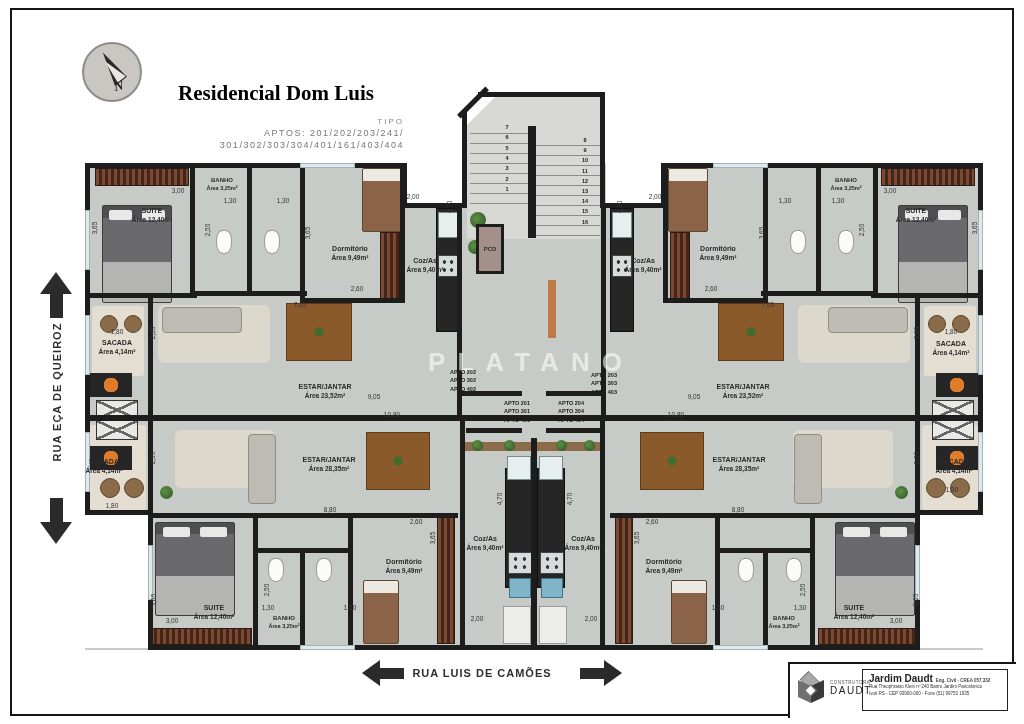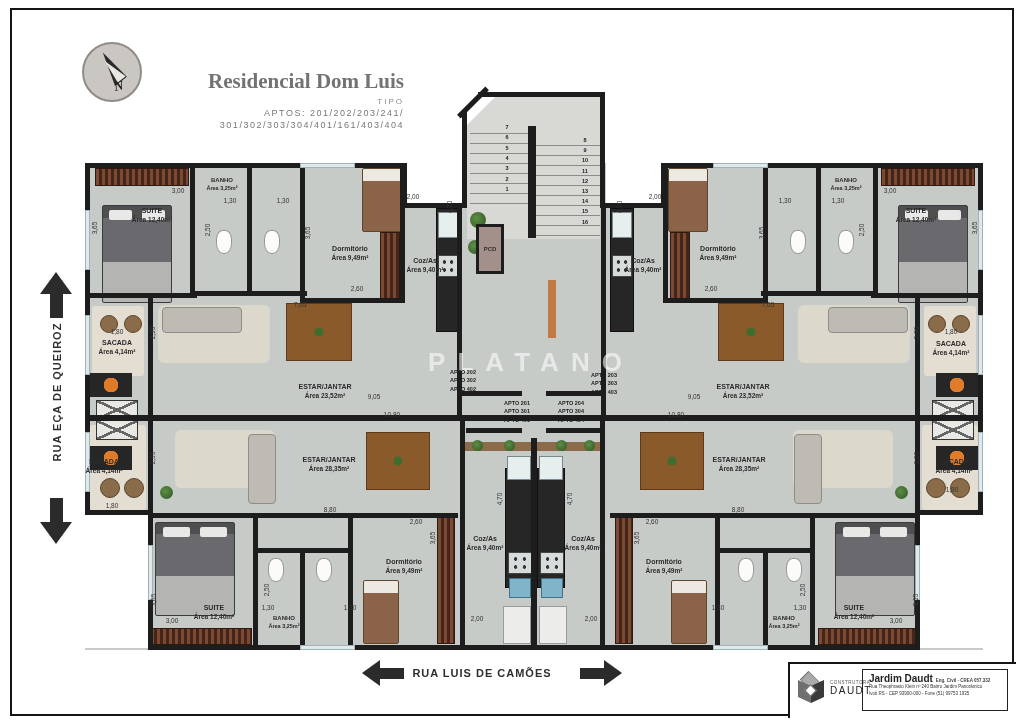--- a/index.html
+++ b/index.html
@@ -58,21 +58,21 @@
   .pcd{position:absolute;left:476px;top:224px;width:28px;height:50px;background:#a3908a;border:3px solid #1d1d1d;box-sizing:border-box;z-index:12;display:flex;align-items:center;justify-content:center;}
   .pcd span{font-size:6px;font-weight:bold;color:#33302e;}
   .orange{position:absolute;left:548px;top:280px;width:8px;height:58px;background:#c07a45;z-index:12;}
 
   
   .compass{position:absolute;left:82px;top:42px;width:56px;height:56px;border-radius:50%;background:#cac7c3;border:2px solid #8f8c88;z-index:30;}
   .compass .n1{position:absolute;left:19px;top:7px;width:0;height:0;border-bottom:34px solid #2a2a2a;border-left:11px solid transparent;border-right:4px solid transparent;transform:rotate(-38deg);}
   .compass .n2{position:absolute;left:25px;top:13px;width:0;height:0;border-bottom:25px solid #e9e7e3;border-left:3px solid transparent;border-right:7px solid transparent;transform:rotate(-38deg);}
   .compass .nl{position:absolute;left:30px;top:34px;font:italic bold 13px "Liberation Serif",serif;color:#222;transform:rotate(-12deg);}
   .titleblk{position:absolute;left:166px;top:70px;width:238px;z-index:30;}
-  .titleblk h1{margin:0;font:bold 21px/1.1 "Liberation Serif",serif;color:#737373;text-align:right;}
+  .titleblk h1{margin:12px;font:bold 21px/1.1 "Liberation Serif",serif;color:#000000;}
   .tipo{text-align:right;font-size:8px;letter-spacing:2px;color:#8a8a8a;margin-top:4px;}
   .aptos{text-align:right;font-size:9px;letter-spacing:1.5px;color:#777;margin-top:2px;white-space:nowrap;}
 
   
   .stlabel{position:absolute;font-weight:bold;font-size:11px;letter-spacing:1px;color:#2e2e2e;white-space:nowrap;z-index:30;}
   .st-left{left:57px;top:392px;transform:translate(-50%,-50%) rotate(-90deg);}
   .st-bottom{left:482px;top:673px;transform:translate(-50%,-50%);}
   .arr{position:absolute;display:flex;align-items:center;z-index:30;}
   .arrv{flex-direction:column;}
   .h-up{width:0;height:0;border-left:16px solid transparent;border-right:16px solid transparent;border-bottom:22px solid #2b2b2b;}

